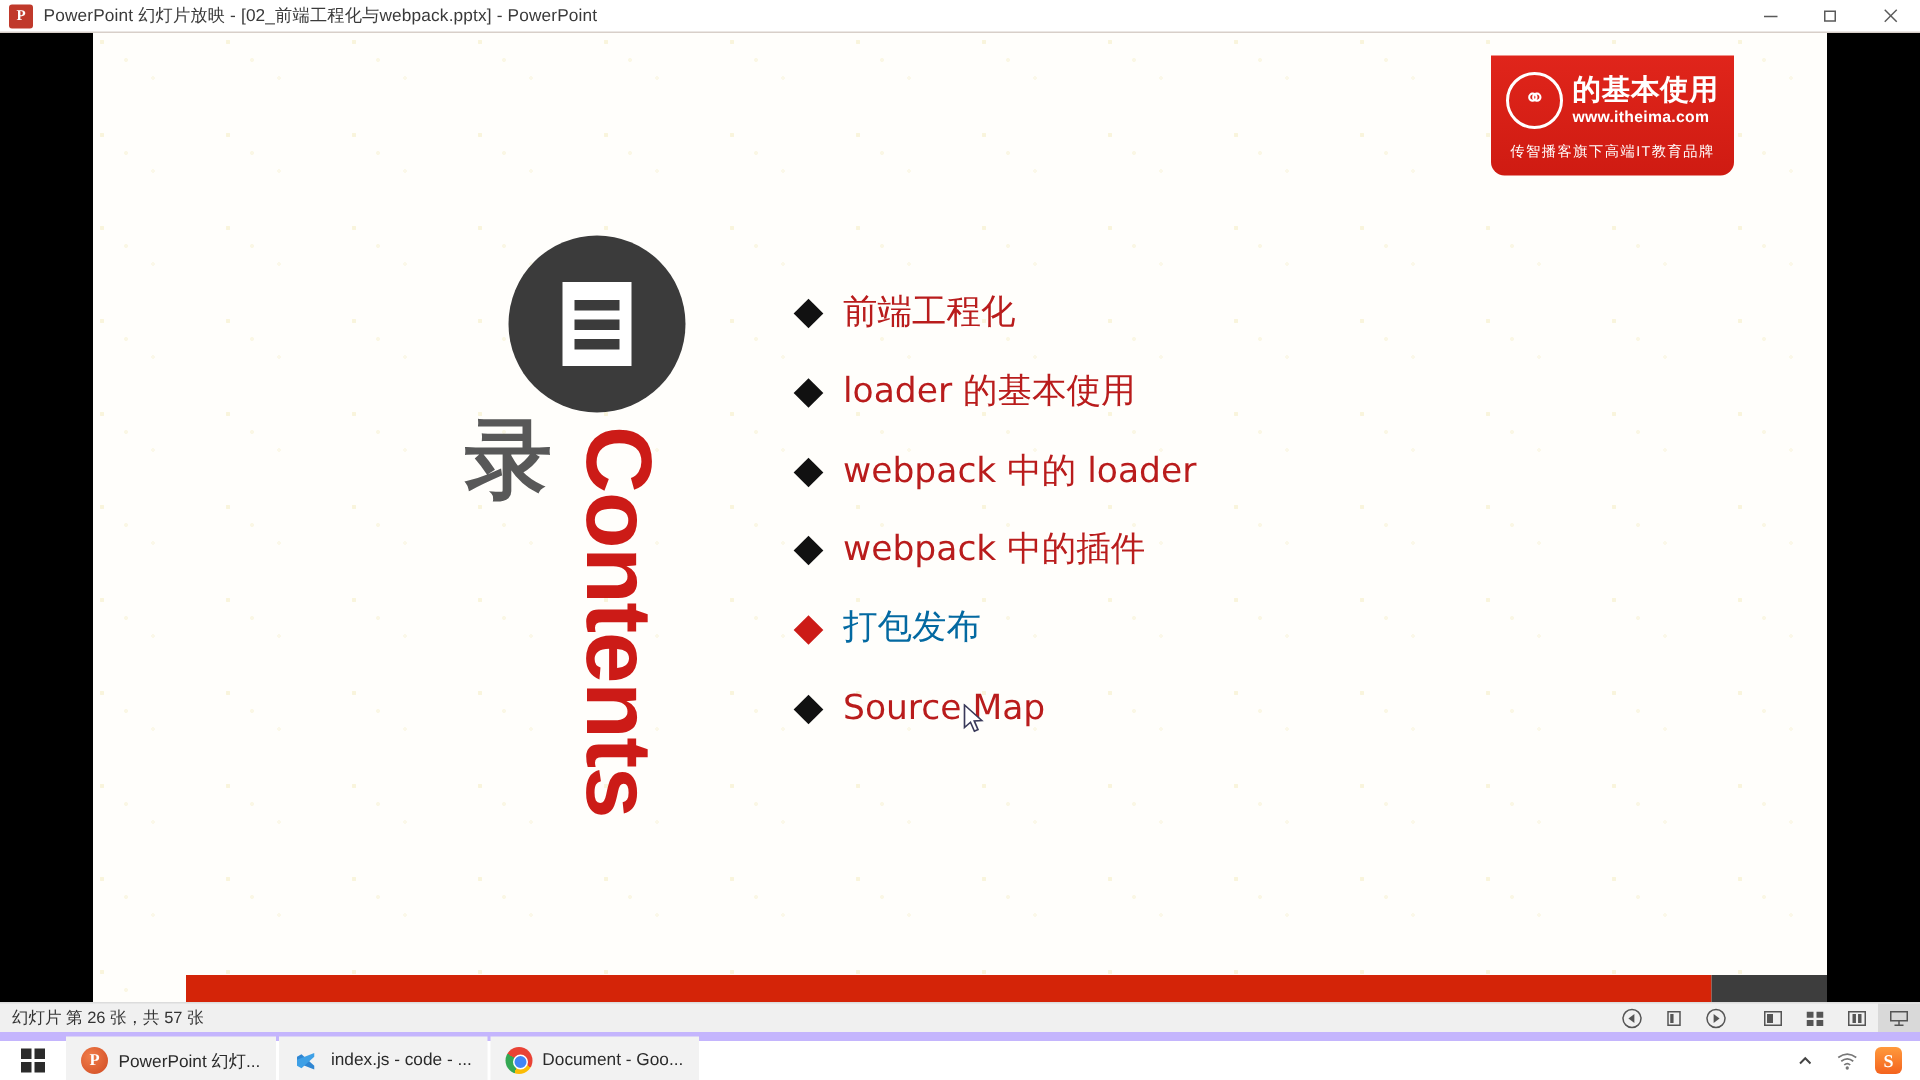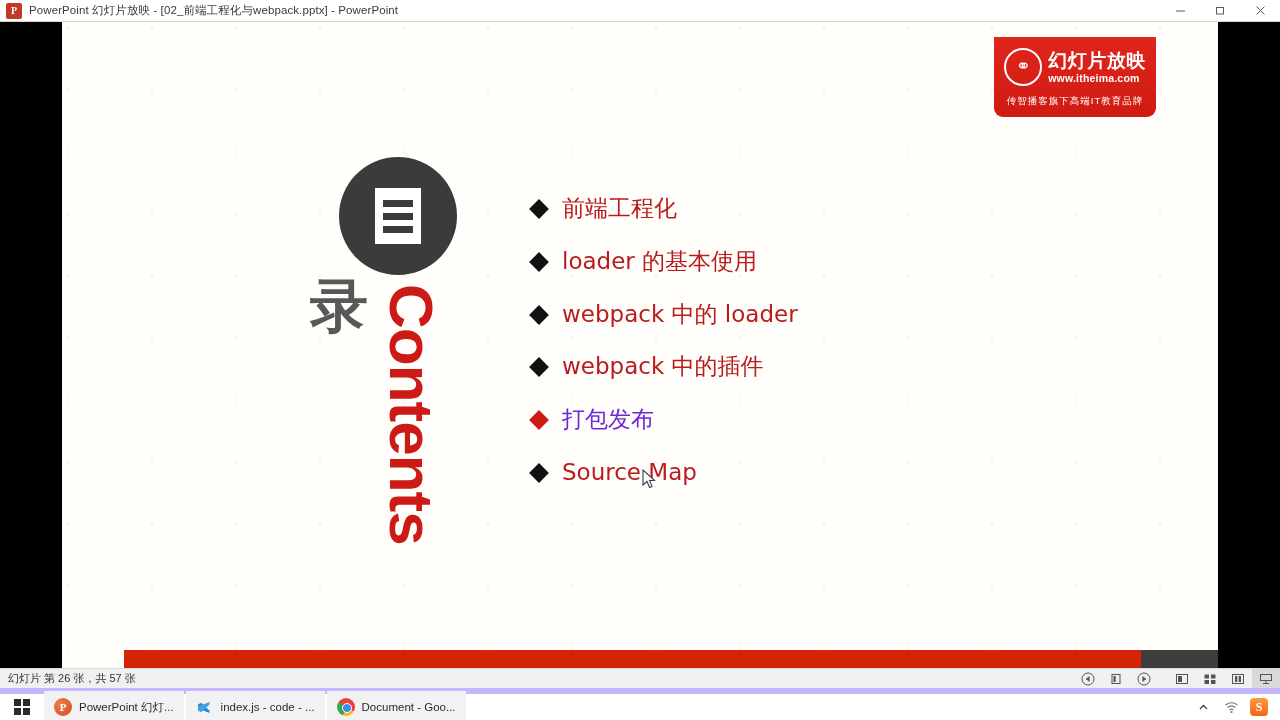--- a/index.html
+++ b/index.html
@@ -135,21 +135,21 @@
     color:#b91c1c;
     font-family:"DejaVu Sans","Liberation Sans",sans-serif;
   }
   .toc-item .dia {
     width:14px; height:14px;
     background:#111;
     transform:rotate(45deg);
     margin-right:16px; margin-top:8px;
     flex:none;
   }
-  .toc-item.active { color:#6d28d9; }
+  .toc-item.active { color:#0369a1;font-family:Liberation Mono, monospace; }
   .toc-item.active .dia { background:#cc1b17; }
   .toc-item .lbl { white-space:nowrap; }
 
   
   .progress-row {
     position:absolute; left:62px; bottom:0px; width:1156px; height:18px;
     display:flex;
   }
   .progress-done { height:100%; background:#d42408; }
   .progress-rest { height:100%; background:#3d3d3d; flex:1; }
@@ -263,21 +263,21 @@
   <div class="stage">
 
     <div class="slide">
 
       <div class="logo">
         <div class="logo-main">
           <div class="logo-mark">
             <span>⚭</span>
           </div>
           <div class="logo-txt">
-            <div class="logo-cn">幻灯片放映</div>
+            <div class="logo-cn">的基本使用</div>
             <div class="logo-url">www.itheima.com</div>
           </div>
         </div>
         <div class="logo-tag">传智播客旗下高端IT教育品牌</div>
       </div>
 
       <div class="emblem">
         <div class="emblem-glyph">
           <i></i>
           <i></i>

